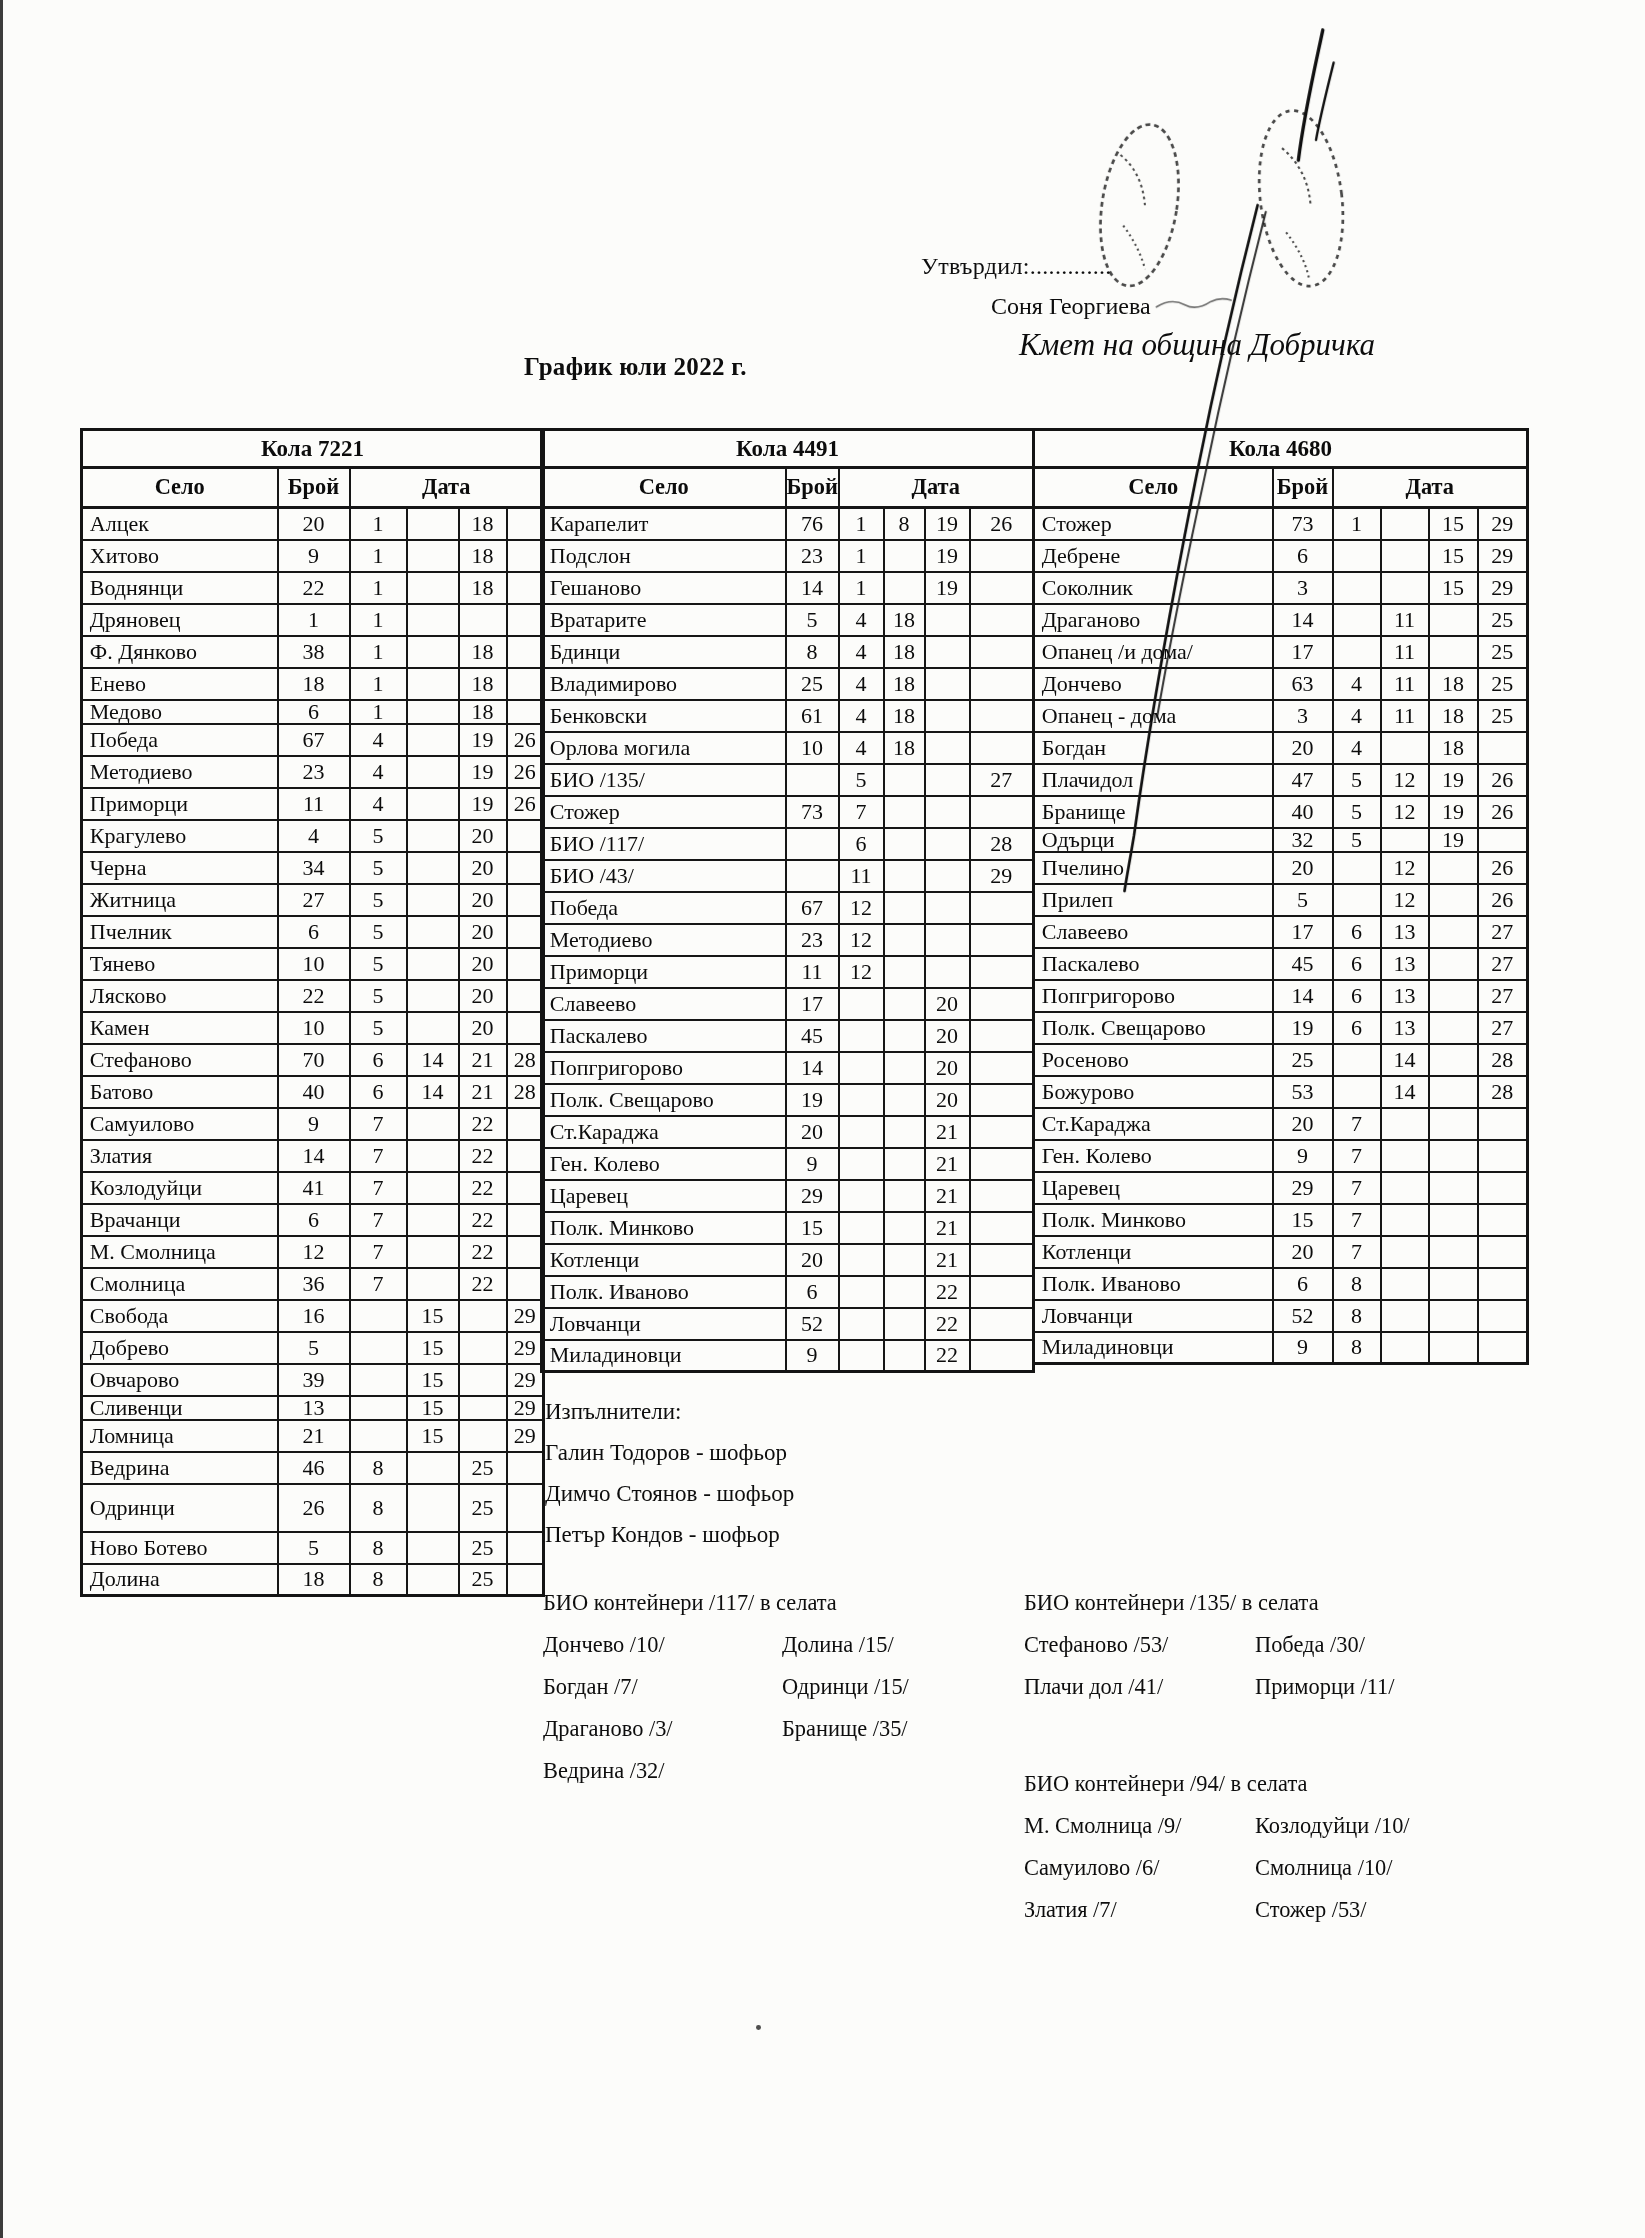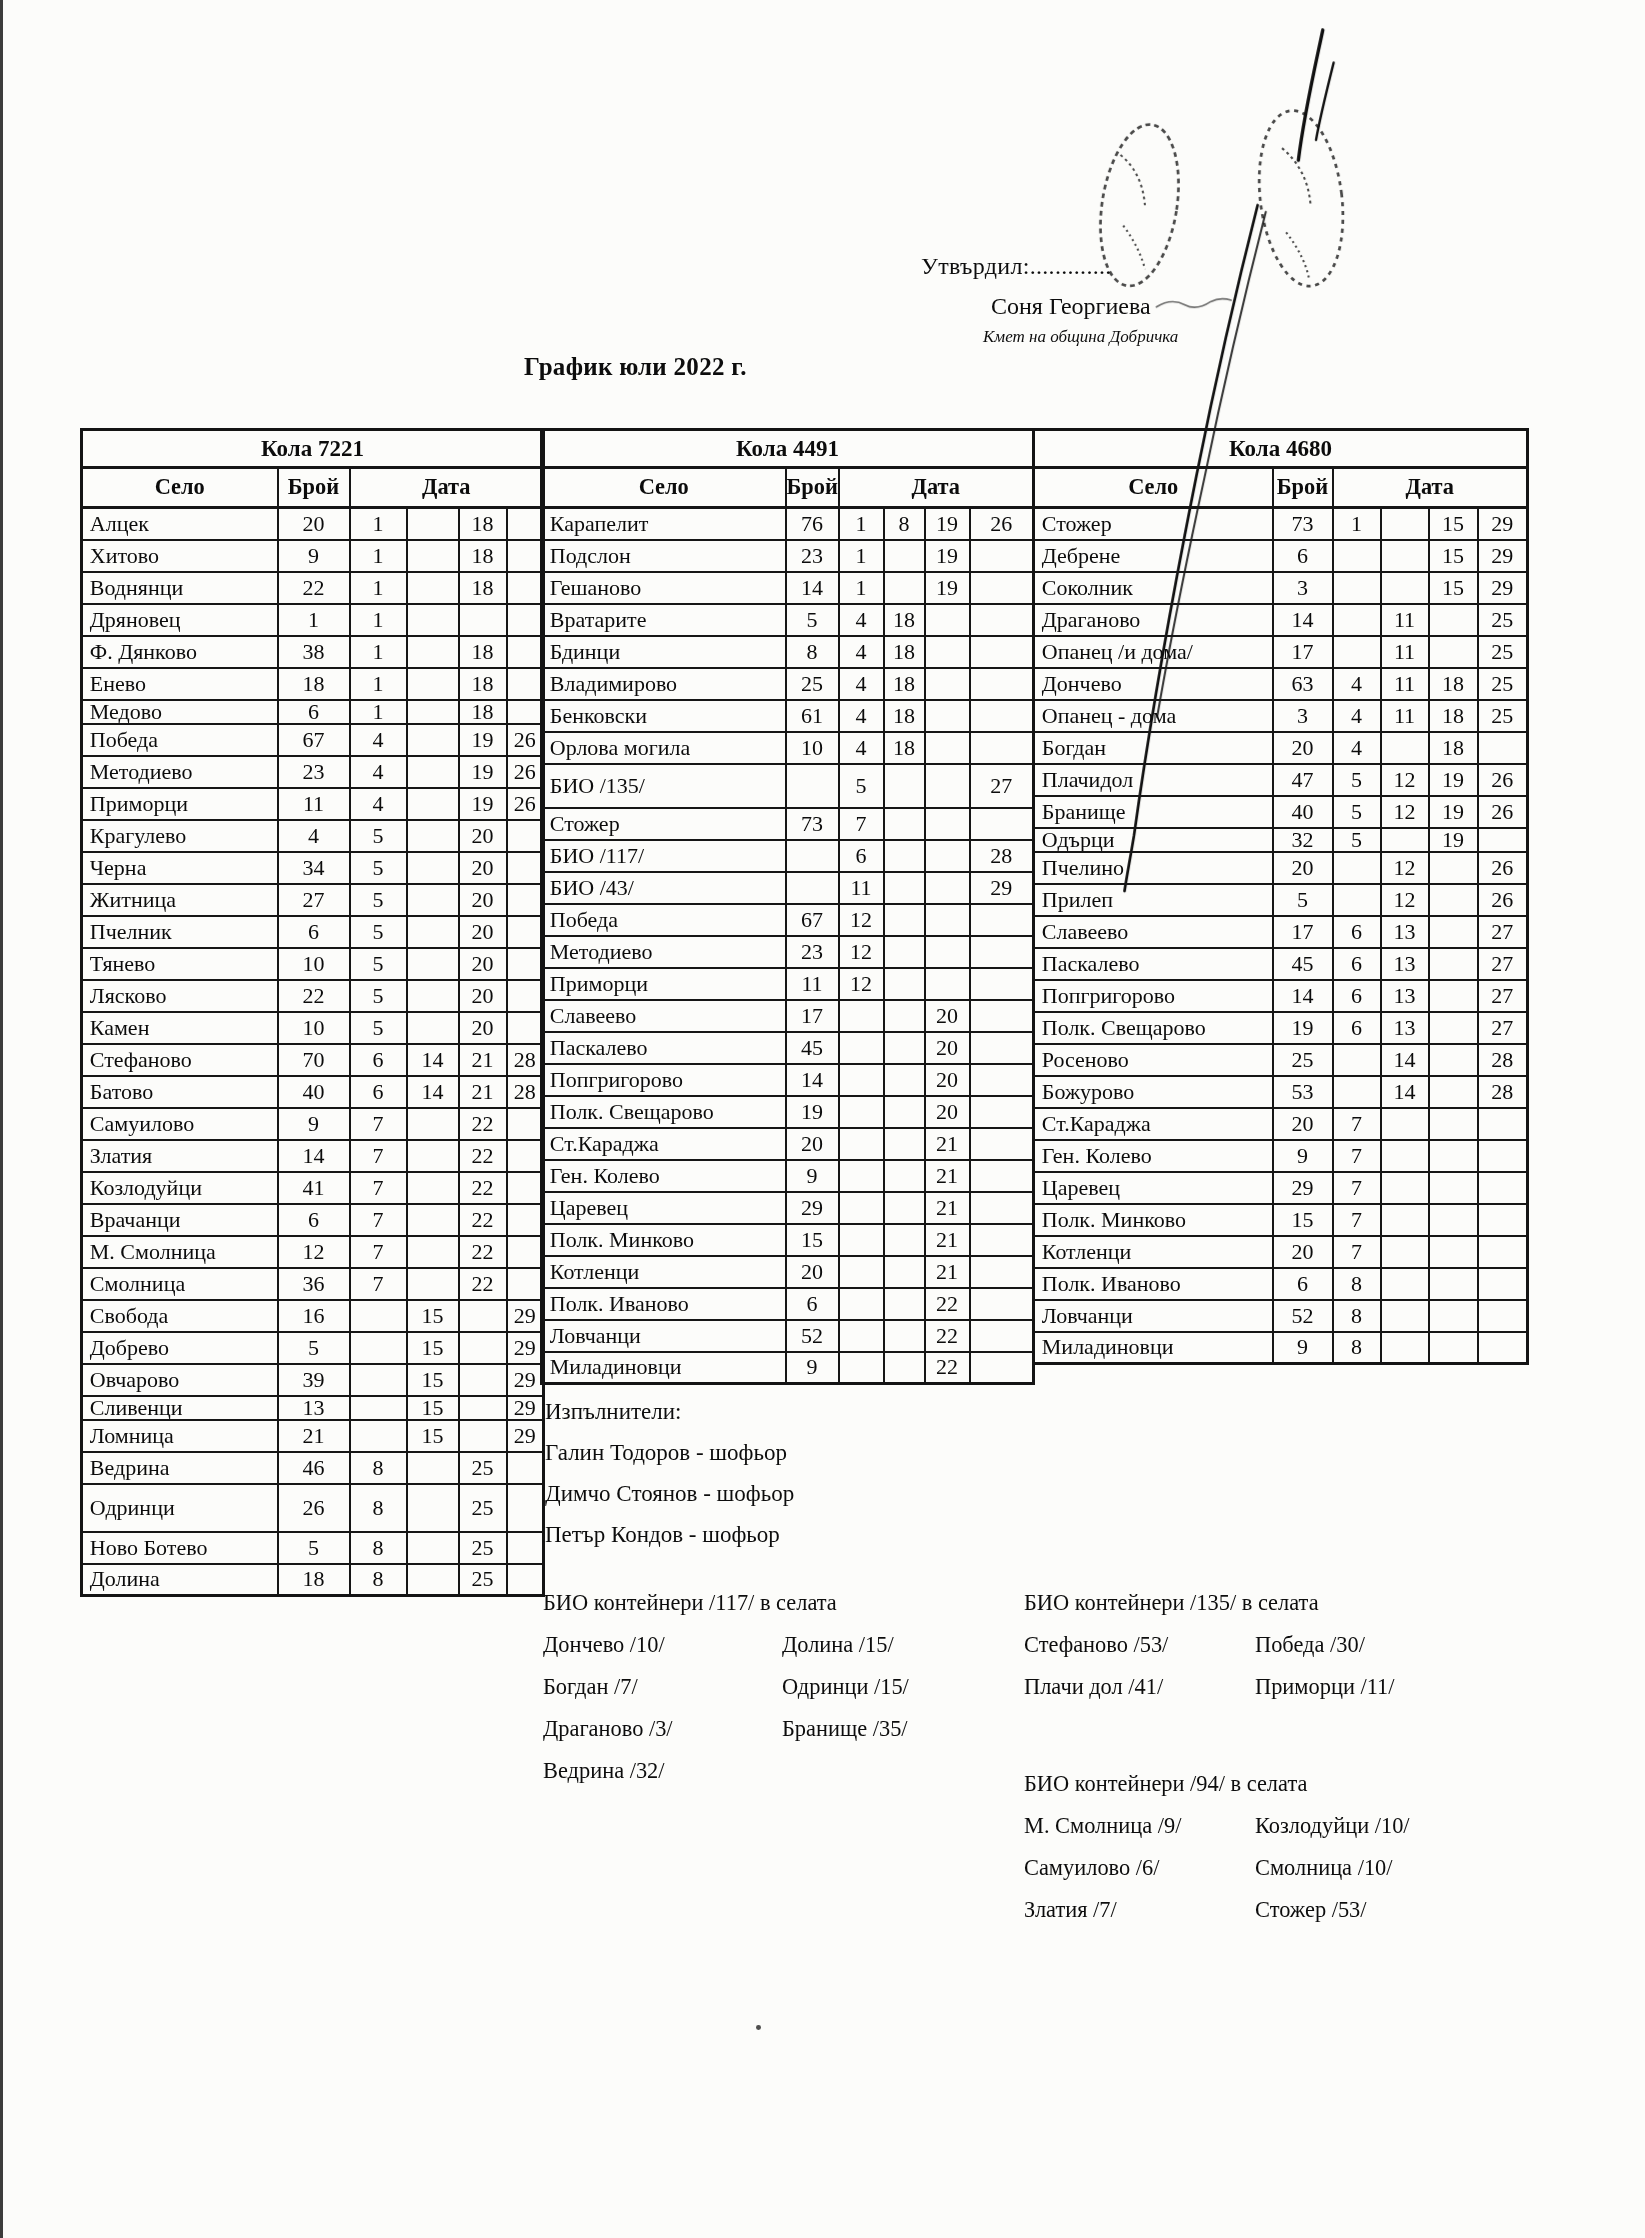--- a/index.html
+++ b/index.html
@@ -5,21 +5,21 @@
   html,body{margin:0;padding:0;background:#e8e8e6;}
   .page{
     position:relative;width:1646px;height:2239px;margin:0 auto;
     background:#fcfcfa;overflow:hidden;
     font-family:"Liberation Serif",serif;color:#0d0d0d;
   }
   .edge-strip{position:absolute;left:0;top:0;width:3.4px;height:100%;background:#1a1a1a;opacity:.85;}
   .overlay{position:absolute;left:0;top:0;width:1646px;height:2239px;pointer-events:none;}
   .approved{position:absolute;left:921px;top:253px;font-size:24px;letter-spacing:0.3px;}
   .approver{position:absolute;left:991px;top:293px;font-size:24px;}
-  .approver-title{position:absolute;left:983px;top:327px;font-size:17px;font-style:italic;}
+  .approver-title{position:absolute;left:1019px;top:327px;font-size:31px;font-style:italic;}
   .doc-title{position:absolute;left:524px;top:353px;margin:0;font-size:25px;font-weight:700;letter-spacing:0.3px;}
   table.sched{position:absolute;top:428px;border-collapse:collapse;table-layout:fixed;border:3.4px solid #141414;}
   .sched th,.sched td{
     border:2px solid #161616;overflow:hidden;white-space:nowrap;
     font:400 22px/1 "Liberation Serif",serif;color:#0c0c0c;padding:0;
   }
   .sched th{font-weight:700;font-size:22.4px;text-align:center;border-bottom-width:3.4px;}
   .sched th.car{font-size:23px;height:35px;border-bottom-width:3.4px;}
   .sched tr.colhead th{height:37px;}
   .sched td.v{text-align:left;padding-left:6.8px;}
@@ -438,21 +438,21 @@
             <td class="d"></td>
           </tr>
           <tr style="height: 32px;">
             <td class="v">Орлова могила</td>
             <td class="c">10</td>
             <td class="d">4</td>
             <td class="d">18</td>
             <td class="d"></td>
             <td class="d"></td>
           </tr>
-          <tr style="height: 44px;">
+          <tr style="height: 32px;">
             <td class="v">БИО /135/</td>
             <td class="c"></td>
             <td class="d">5</td>
             <td class="d"></td>
             <td class="d"></td>
             <td class="d">27</td>
           </tr>
           <tr style="height: 32px;">
             <td class="v">Стожер</td>
             <td class="c">73</td>

